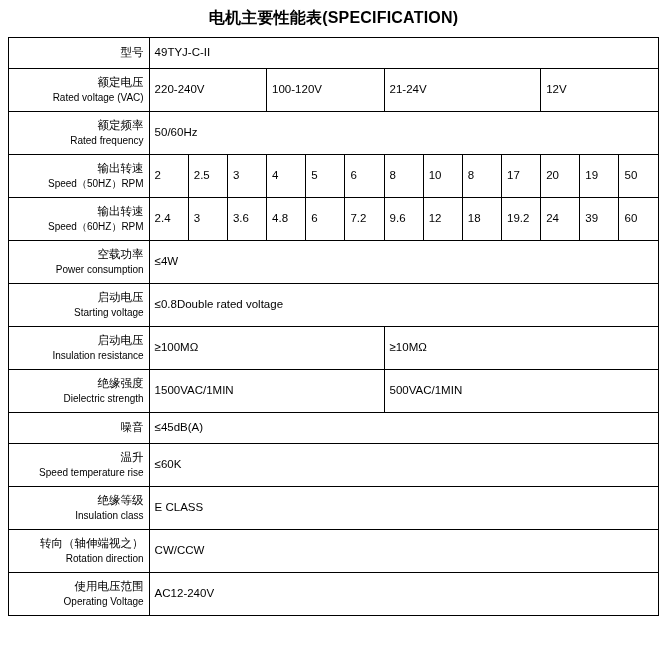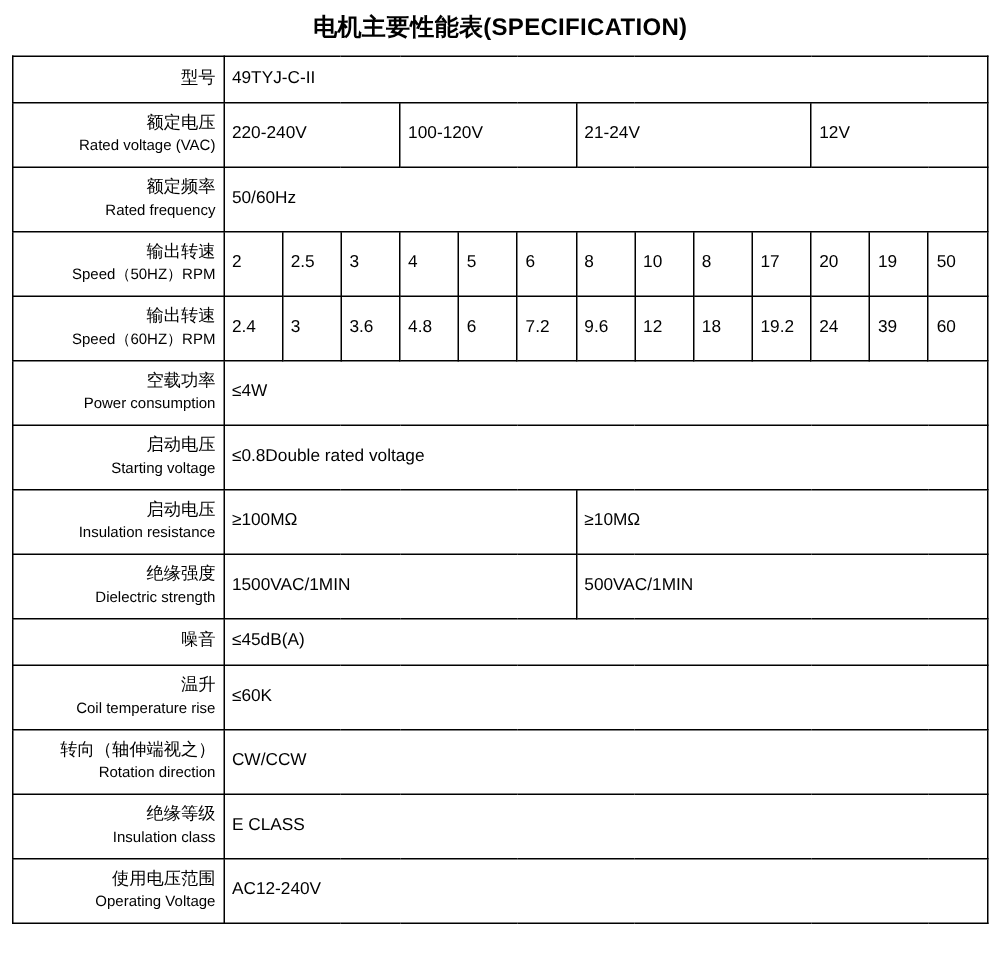--- a/index.html
+++ b/index.html
@@ -194,39 +194,39 @@
       <tr>
         <td class="label single">
           <span class="cn">噪音</span>
         </td>
         <td class="single" colspan="13">≤45dB(A)</td>
       </tr>
 
       <tr>
         <td class="label tall">
           <span class="cn">温升</span>
-          <span class="en">Coil temperature rise</span>
+          <span class="en">Speed temperature rise</span>
         </td>
         <td class="tall" colspan="13">≤60K</td>
+      </tr>
+
+      <tr>
+        <td class="label tall">
+          <span class="cn">绝缘等级</span>
+          <span class="en">Insulation class</span>
+        </td>
+        <td class="tall" colspan="13">E CLASS</td>
       </tr>
 
       <tr>
         <td class="label tall">
           <span class="cn">转向（轴伸端视之）</span>
           <span class="en">Rotation direction</span>
         </td>
         <td class="tall" colspan="13">CW/CCW</td>
-      </tr>
-
-      <tr>
-        <td class="label tall">
-          <span class="cn">绝缘等级</span>
-          <span class="en">Insulation class</span>
-        </td>
-        <td class="tall" colspan="13">E CLASS</td>
       </tr>
 
       <tr>
         <td class="label tall">
           <span class="cn">使用电压范围</span>
           <span class="en">Operating Voltage</span>
         </td>
         <td class="tall" colspan="13">AC12-240V</td>
       </tr>
 

